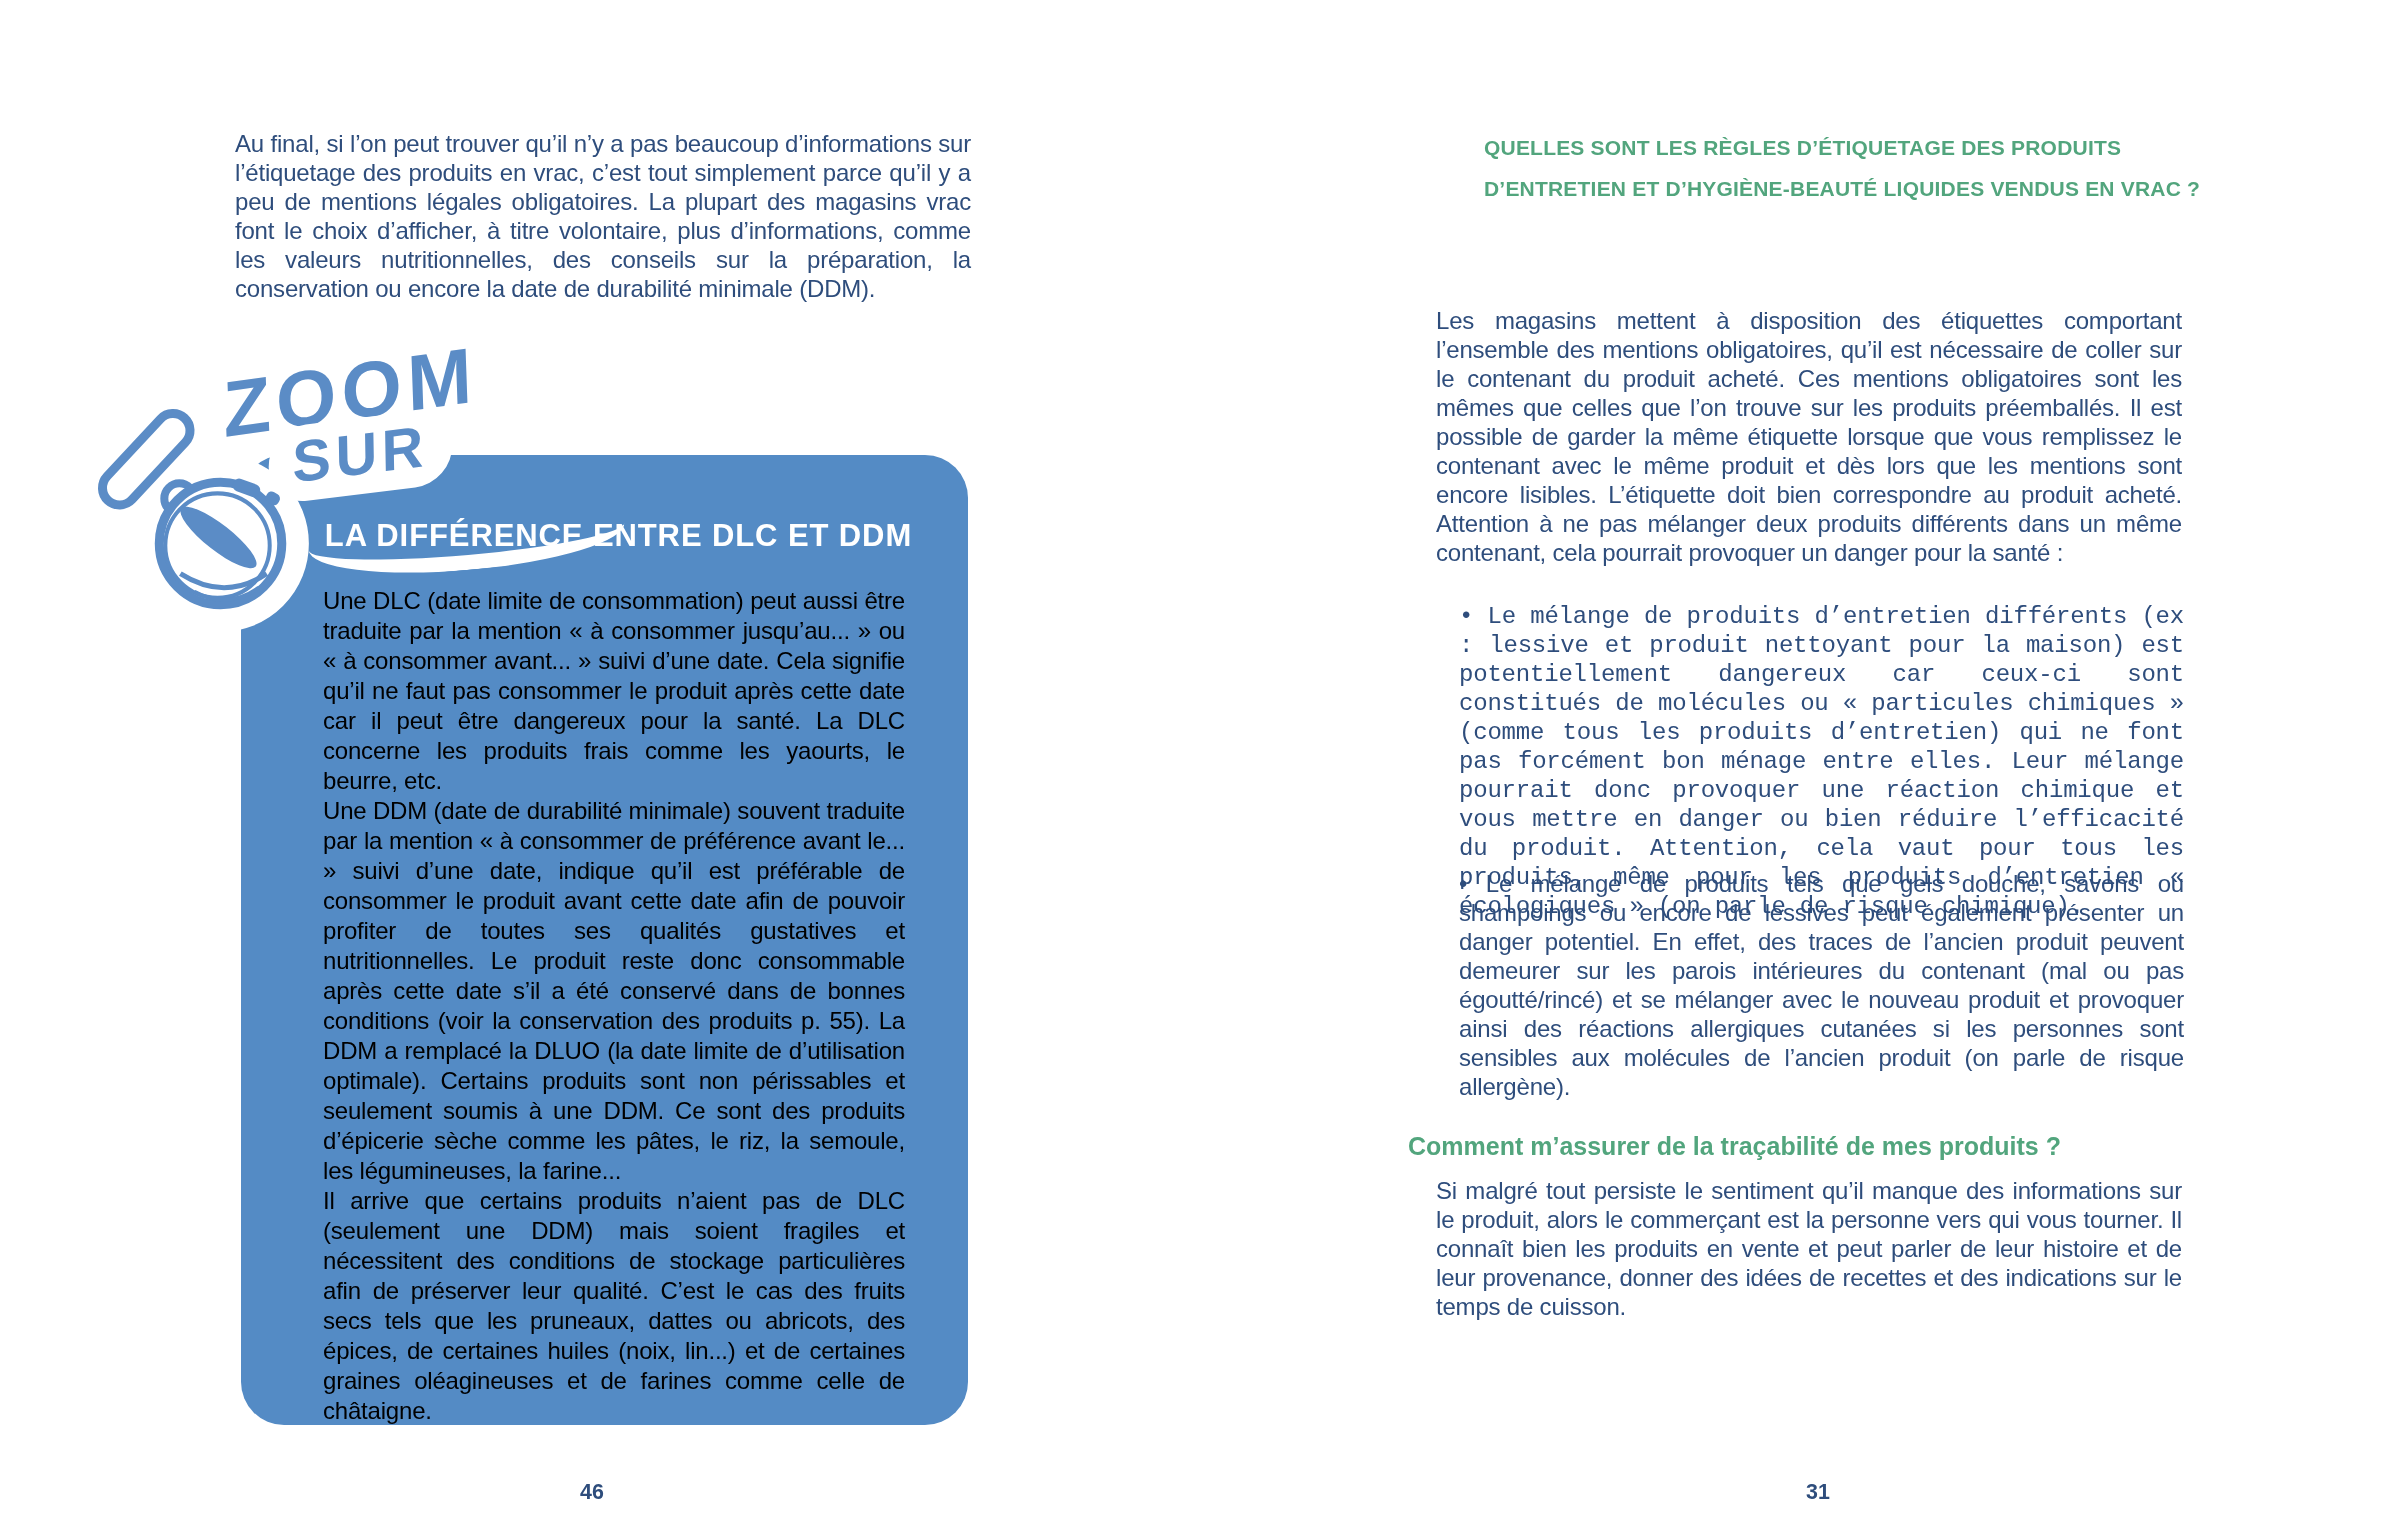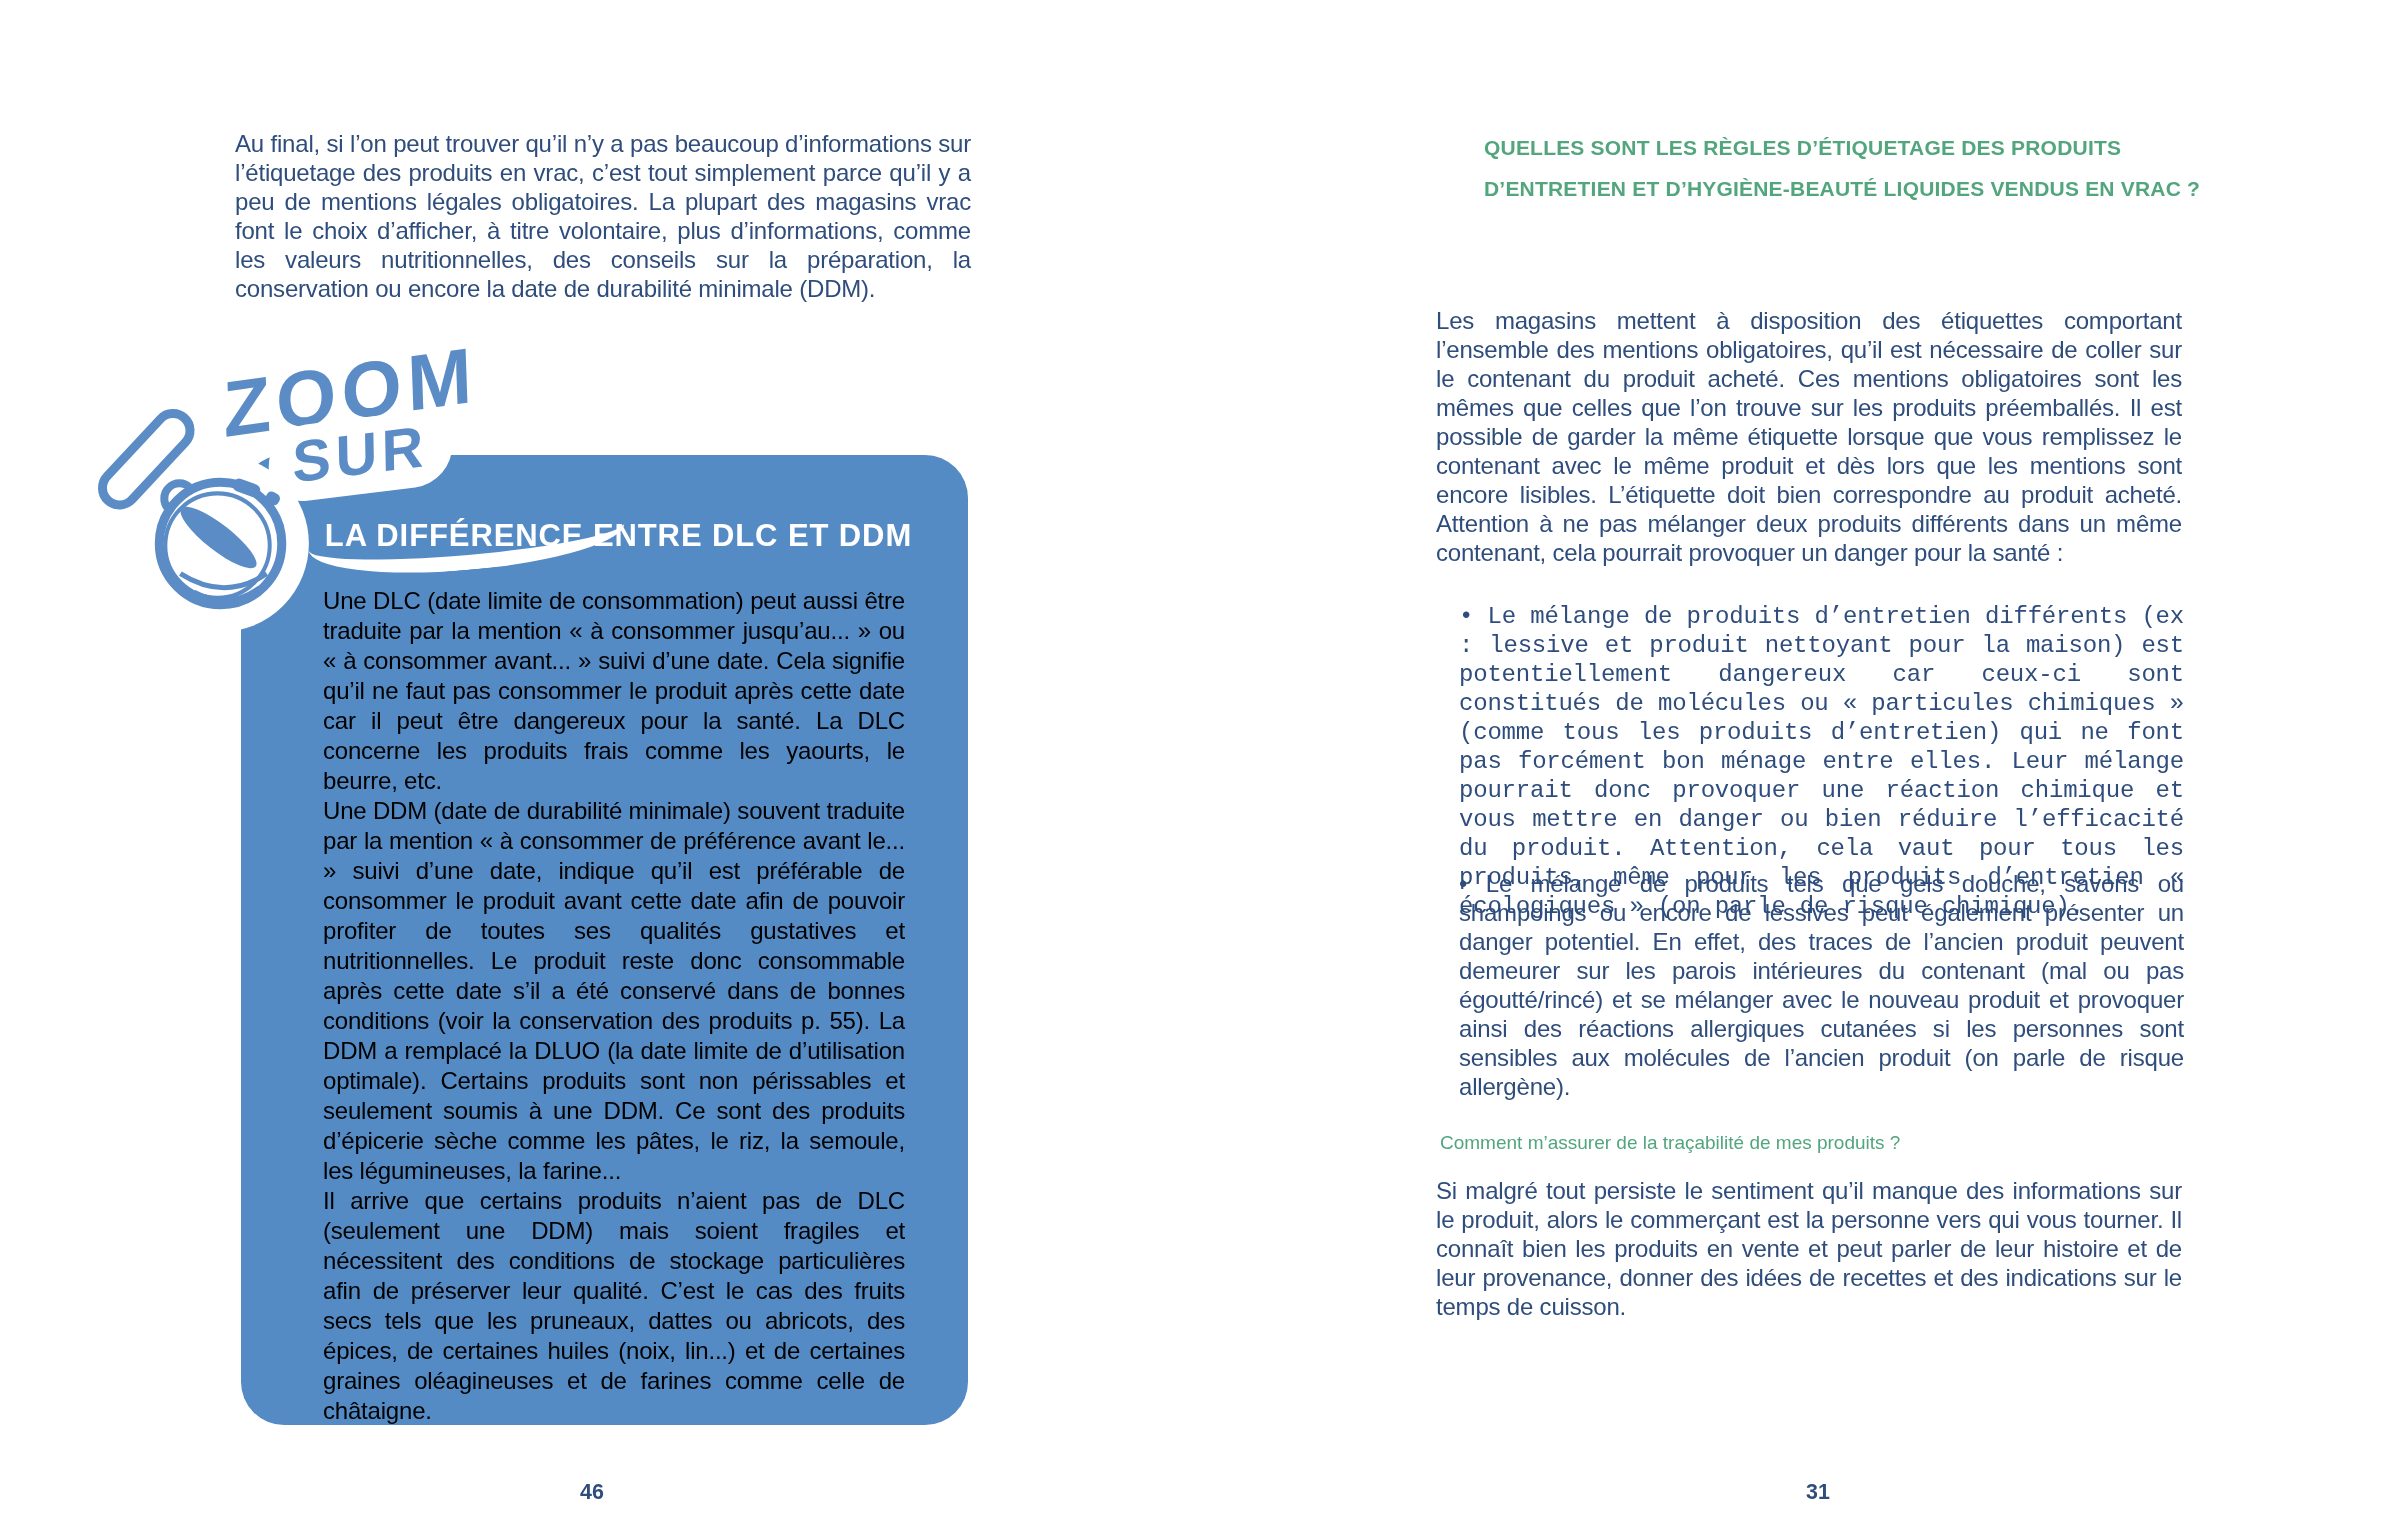--- a/index.html
+++ b/index.html
@@ -112,23 +112,23 @@
     font-weight: bold;
     color: #52a57d;
     letter-spacing: 0.2px;
     margin-left: 48px;
   }
   .intro-right { left: 1436px; top: 298px; width: 746px; margin-top: 8px; }
   .bullet-1 { left: 1459px; top: 602px; width: 725px; font-family: Liberation Mono, monospace; }
   .bullet-2 { left: 1459px; top: 869px; width: 725px; }
   .subheading-right {
     position: absolute;
-    left: 1440px; top: 1132px; width: 746px;
-    font-size: 19px;
-    font-weight: normal;
+    left: 1408px; top: 1132px; width: 746px;
+    font-size: 25px;
+    font-weight: bold;
     color: #52a57d;
   }
   .closing-right { left: 1436px; top: 1176px; width: 746px; }
 </style>
 </head>
 <body>
 
 <div class="spread">
 
   <div class="body-text intro-left">Au final, si l’on peut trouver qu’il n’y a pas beaucoup d’informations sur l’étiquetage des produits en vrac, c’est tout simplement parce qu’il y a peu de mentions légales obligatoires. La plupart des magasins vrac font le choix d’afficher, à titre volontaire, plus d’informations, comme les valeurs nutritionnelles, des conseils sur la préparation, la conservation ou encore la date de durabilité minimale (DDM).</div>

